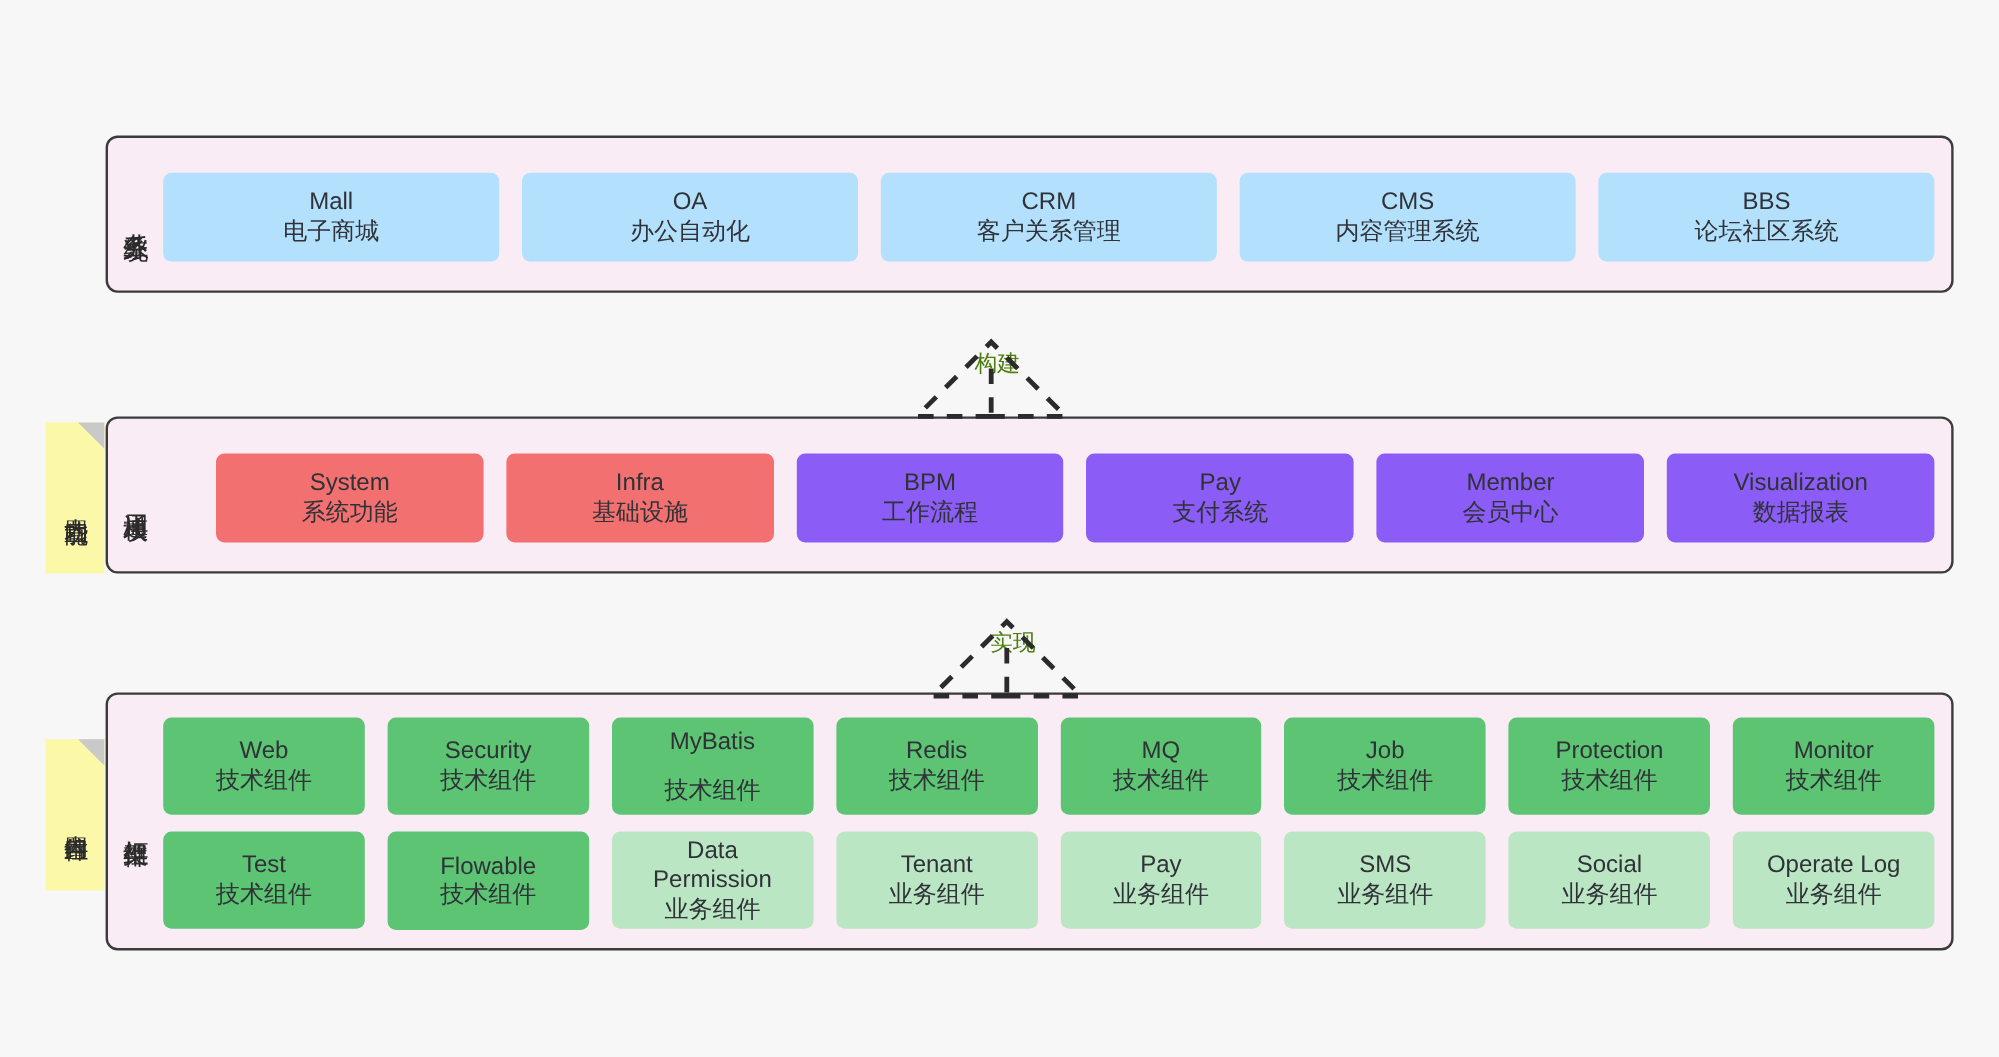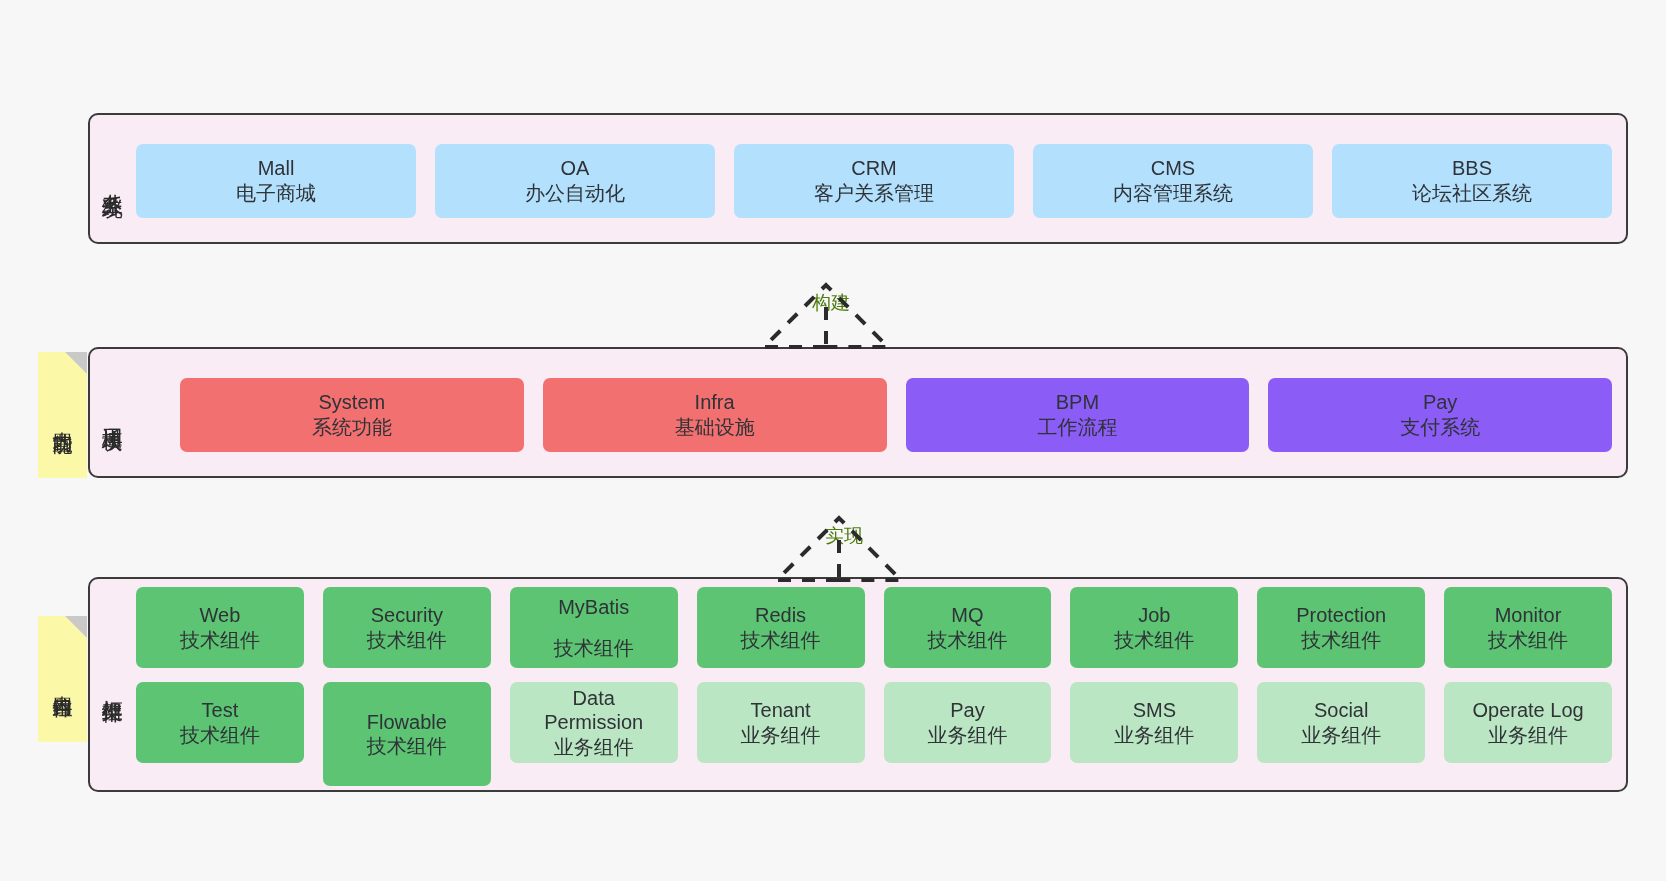--- a/index.html
+++ b/index.html
@@ -167,20 +167,28 @@
         <div class="t2">基础设施</div>
       </div>
       <div class="cell fill-pink" style="height:74px;">
         <div class="t1">BPM</div>
         <div class="t2">工作流程</div>
       </div>
       <div class="cell fill-pink" style="height:74px;">
         <div class="t1">Pay</div>
         <div class="t2">支付系统</div>
       </div>
+      <div class="cell fill-pink" style="height:74px;">
+        <div class="t1">Member</div>
+        <div class="t2">会员中心</div>
+      </div>
+      <div class="cell fill-pink" style="height:74px;">
+        <div class="t1">Visualization</div>
+        <div class="t2">数据报表</div>
+      </div>
     </div>
   </div>
 </div>
 
 <svg class="arrow" style="left:763px;top:488px;width:180px;height:100px;" viewBox="0 0 180 100">
   <path d="M 76 0 L 76 40 M 76 40 L 14 40 L 76 -22 L 138 40 L 76 40 Z" fill="none" stroke="#2b2b2b" stroke-width="4" stroke-dasharray="13 11" transform="translate(0,52)"></path>
 </svg>
 <div class="arrow-label" style="left:825px;top:523px;">实现</div>
 
 <div class="note" style="left:38px;top:616px;width:49px;height:126px;">
@@ -225,21 +233,21 @@
         <div class="t1">Monitor</div>
         <div class="t2">技术组件</div>
       </div>
     </div>
 
     <div class="row">
       <div class="cell fill-green" style="height:81px;">
         <div class="t1">Test</div>
         <div class="t2">技术组件</div>
       </div>
-      <div class="cell fill-green" style="height:104px;">
+      <div class="cell fill-green" style="height:82px;">
         <div class="t1">Flowable</div>
         <div class="t2">技术组件</div>
       </div>
       <div class="cell fill-greenlight" style="height:81px;">
         <div class="t1" style="max-width:108px;">Data Permission</div>
         <div class="t2">业务组件</div>
       </div>
       <div class="cell fill-greenlight" style="height:81px;">
         <div class="t1">Tenant</div>
         <div class="t2">业务组件</div>

